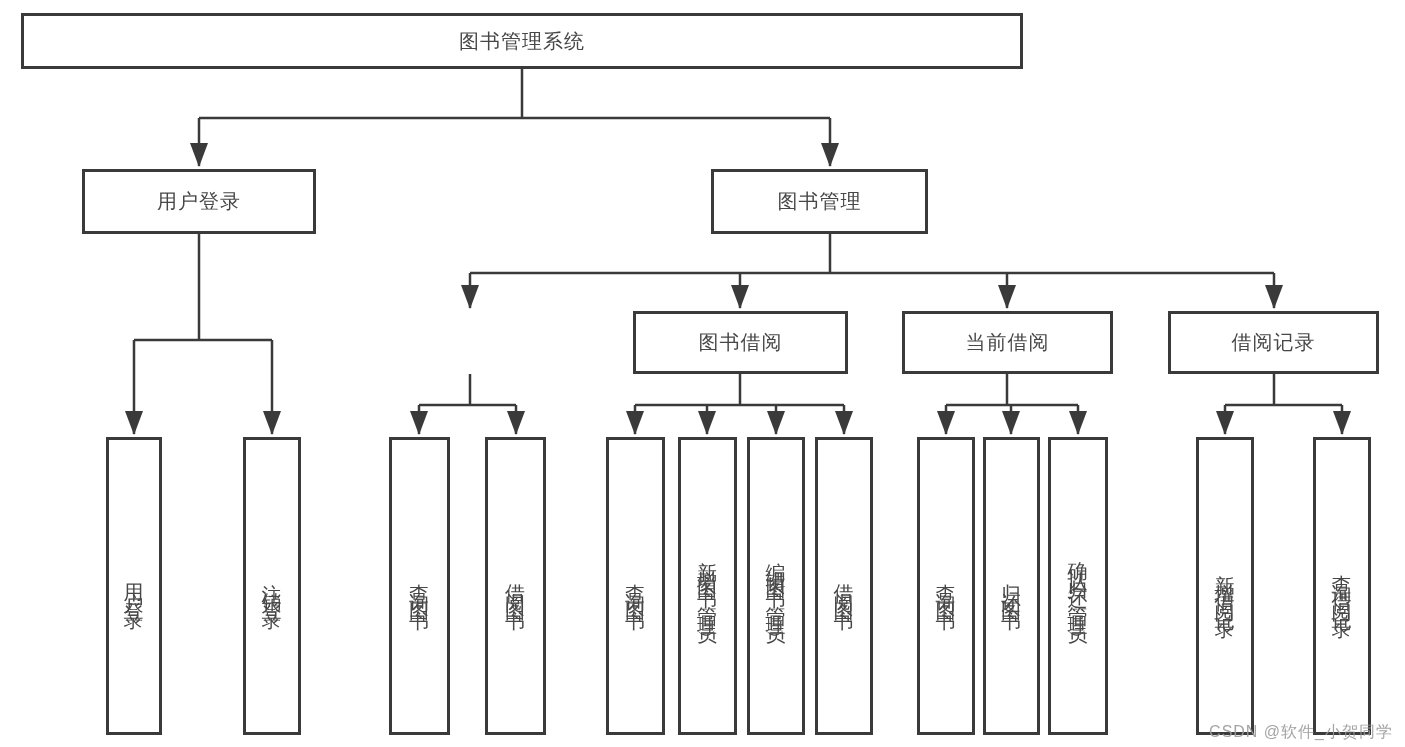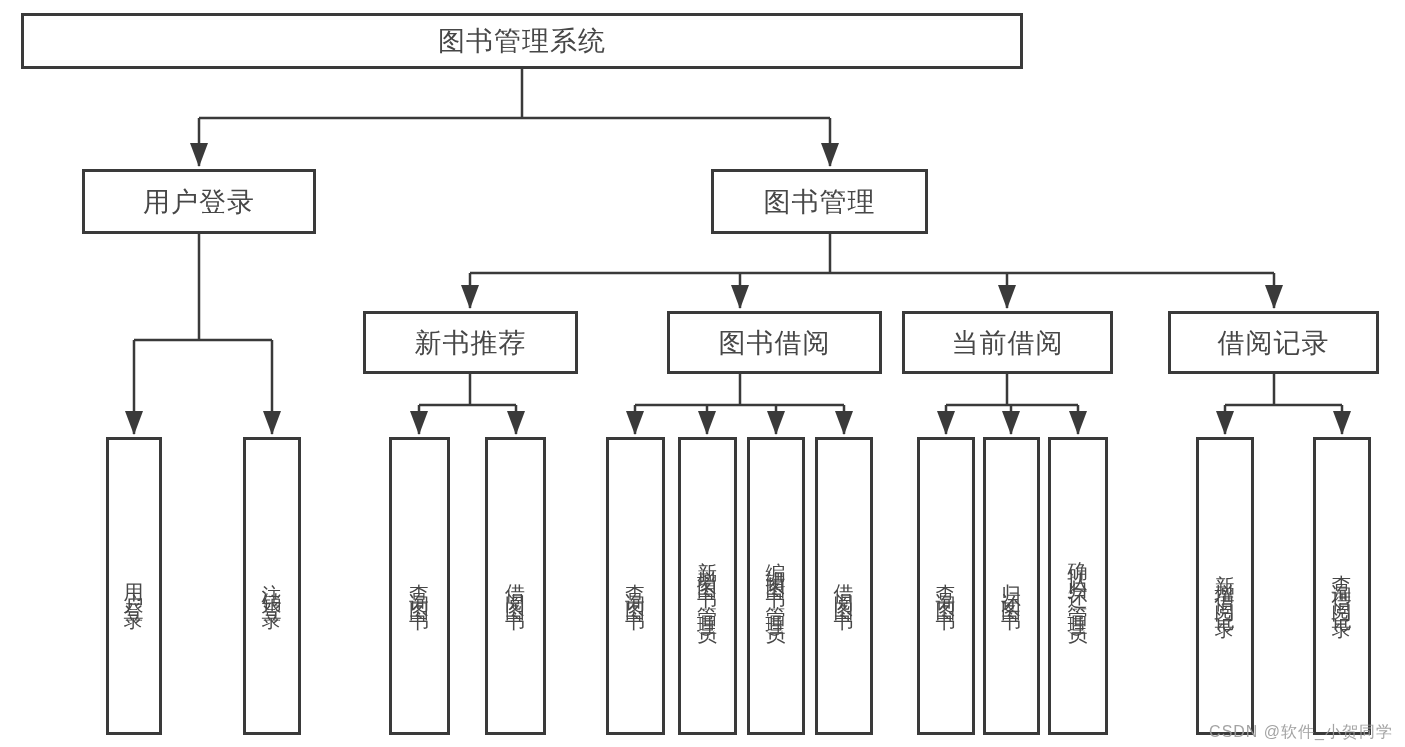--- a/index.html
+++ b/index.html
@@ -12,21 +12,21 @@
   }
   #connector-layer{position:absolute;left:0;top:0;width:1405px;height:747px;}
   .box{
     position:absolute;
     box-sizing:border-box;
     border:3px solid #3a3a3a;
     background:#ffffff;
     display:flex;
     align-items:center;
     justify-content:center;
-    font-size:27px;
+    font-size:20px;
     color:#474747;
     letter-spacing:1px;
     text-align:center;
   }
   .vbox{
     writing-mode:vertical-rl;
     text-orientation:mixed;
     letter-spacing:9px;
     line-height:1;
     font-size:20px;
@@ -89,22 +89,21 @@
       <path d="M1225 405 V434" marker-end="url(#ah)"></path>
       <path d="M1342 405 V434" marker-end="url(#ah)"></path>
     </g>
   </svg>
 
   <div class="box" style="left:21px;top:13px;width:1002px;height:56px">图书管理系统</div>
 
   <div class="box" style="left:82px;top:169px;width:234px;height:65px">用户登录</div>
   <div class="box" style="left:711px;top:169px;width:217px;height:65px">图书管理</div>
 
-  <div class="box" style="left:363px;top:311px;width:215px;height:63px">新书推荐</div>
-  <div class="box" style="left:667px;top:311px;width:215px;height:63px">图书借阅</div>
+  <div class="box" style="left:633px;top:311px;width:215px;height:63px">图书借阅</div>
   <div class="box" style="left:1168px;top:311px;width:211px;height:63px">借阅记录</div>
   <div class="box" style="left:902px;top:311px;width:211px;height:63px">当前借阅</div>
 
   <div class="box vbox" style="left:106px;top:437px;width:56px;height:298px">用户登录</div>
   <div class="box vbox" style="left:243px;top:437px;width:58px;height:298px">注销登录</div>
 
   <div class="box vbox" style="left:389px;top:437px;width:61px;height:298px">查询图书</div>
   <div class="box vbox" style="left:485px;top:437px;width:61px;height:298px">借阅图书</div>
 
   <div class="box vbox" style="left:606px;top:437px;width:59px;height:298px">查询图书</div>

